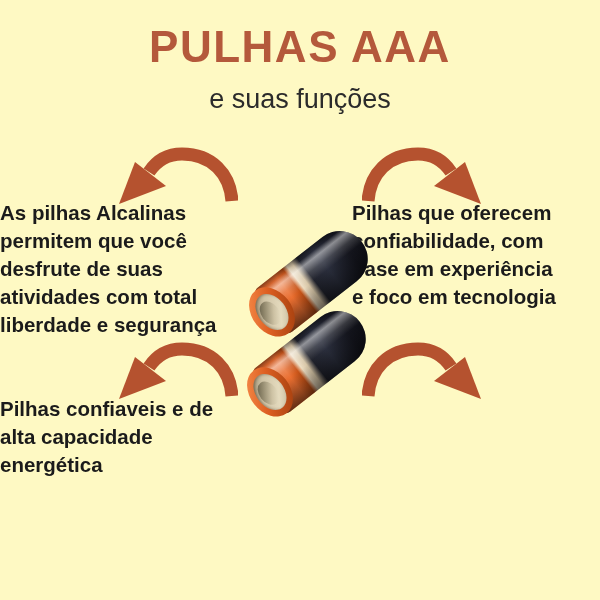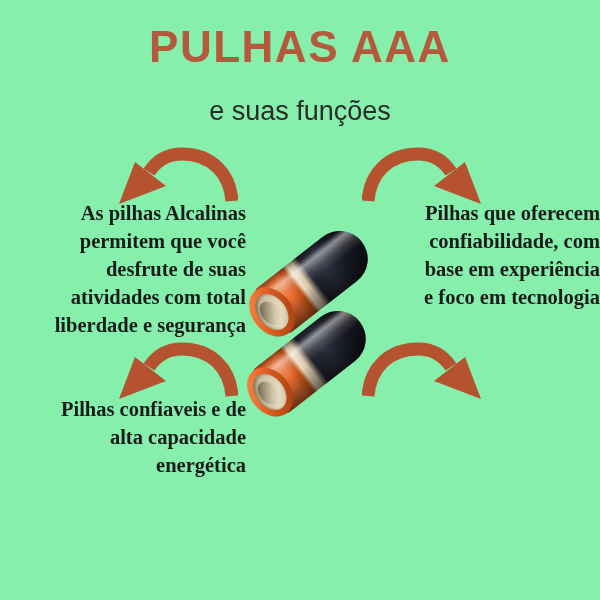--- a/index.html
+++ b/index.html
@@ -2,40 +2,40 @@
 <html><head>
 <meta charset="utf-8">
 <style>
   html, body { margin: 0; padding: 0; }
   body {
     width: 600px; height: 600px;
     background: #ffffff;
     font-family: "Liberation Sans", sans-serif;
     overflow: hidden;
   }
-  .canvas { position: relative; width: 600px; height: 600px; background: #86efac; }
+  .canvas { position: relative; width: 600px; height: 600px; background: #fef9c3; }
 
   
   .title {
     position: absolute; top: 22px; left: 0; right: 0;
     margin: 0; text-align: center;
     font-size: 44px; font-weight: 700; letter-spacing: 1.5px;
     color: #B4593B;
   }
   .subtitle {
-    position: absolute; top: 96px; left: 0; right: 0;
+    position: absolute; top: 84px; left: 0; right: 0;
     text-align: center;
     font-size: 27px; font-weight: 400; color: #2B2B2B;
   }
 
   
   .tblock {
     position: absolute;
     font-size: 20.5px; font-weight: 700; line-height: 28px;
-    color: #1B1B1B; text-align: right; white-space: pre-line; font-family: Liberation Serif, serif;
+    color: #1B1B1B; text-align: left; white-space: pre-line;
   }
   .tb-tl { left: 0;     top: 199px; width: 246px; }
   .tb-tr { left: 352px; top: 199px; width: 248px; }
   .tb-bl { left: 0;     top: 395px; width: 246px; }
   .tb-br { left: 352px; top: 395px; width: 248px; }
 
   
   .arrow { position: absolute; width: 132px; height: 68px; }
   .ar-tl { left: 106px; top: 146px; }
   .ar-tr { left: 362px; top: 146px; transform: scaleX(-1); }

